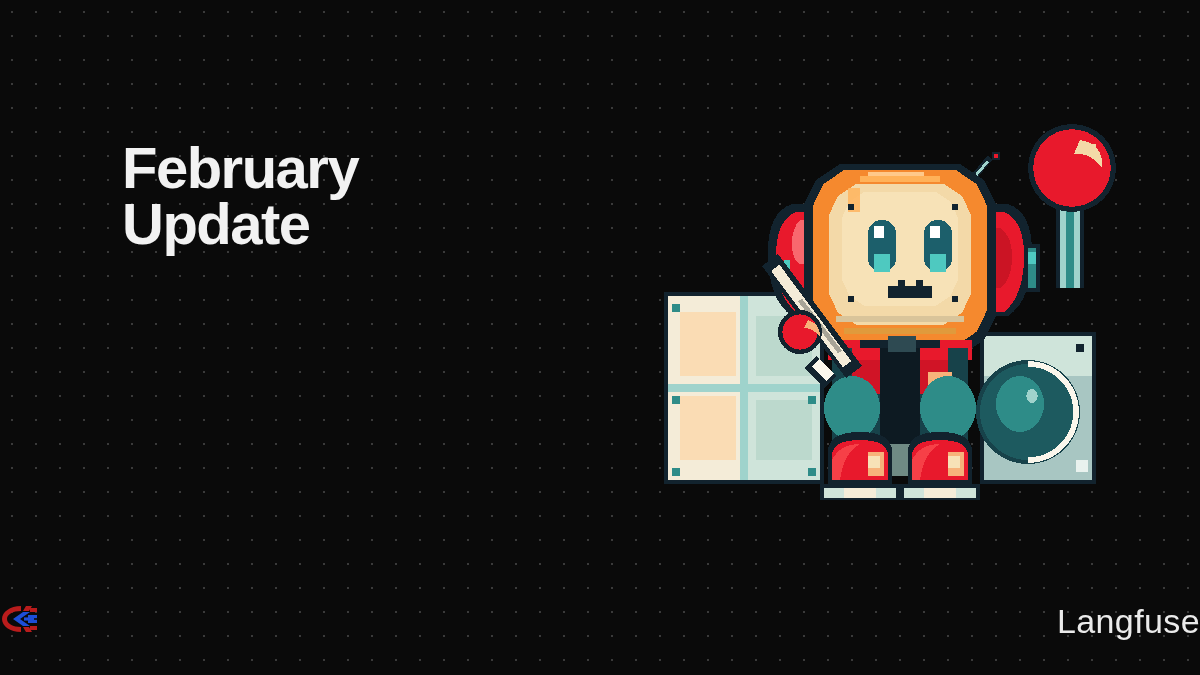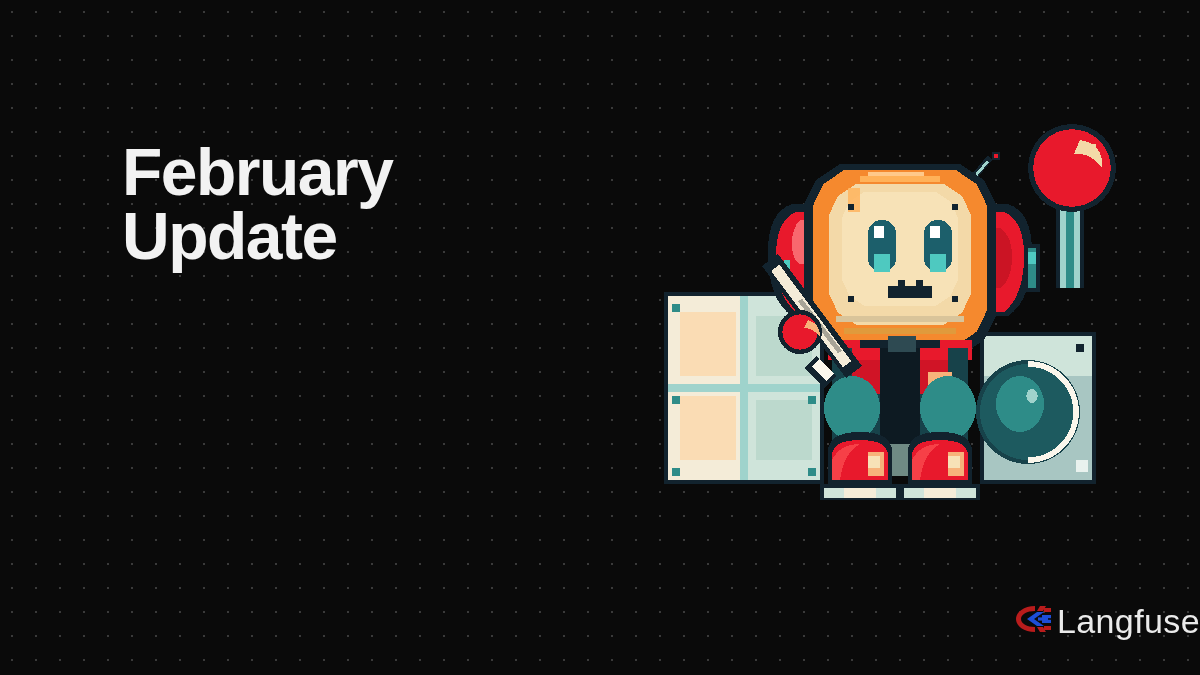--- a/index.html
+++ b/index.html
@@ -23,21 +23,21 @@
   #text-block {
     position: absolute;
     left: 76px;
     top: 140px;
     width: 540px;
   }
   #page-title {
     color: #f2f2f2;
     font-family: "Liberation Sans", sans-serif;
     font-weight: bold;
-    font-size: 66px;
+    font-size: 58px;
     line-height: 0.97;
     letter-spacing: -1.5px;
     margin: 0 0 0 46px;
     white-space: pre-line;
   }
   #page-subtitle {
     color: #cfcfcf;
     font-family: "Liberation Sans", sans-serif;
     font-weight: normal;
     font-size: 42px;
@@ -48,21 +48,21 @@
   }
 
   
   #brand {
     position: absolute;
     left: 0;
     right: 0;
     top: 604px;
     display: flex;
     align-items: center;
-    justify-content: flex-end;
+    justify-content: space-between;
     gap: 3px;
   }
   #brand-mark { display: block; }
   #brand-name {
     color: #eaeaea;
     font-family: "Liberation Sans", sans-serif;
     font-size: 34px;
     font-weight: normal;
     letter-spacing: 0.4px;
     line-height: 1;

